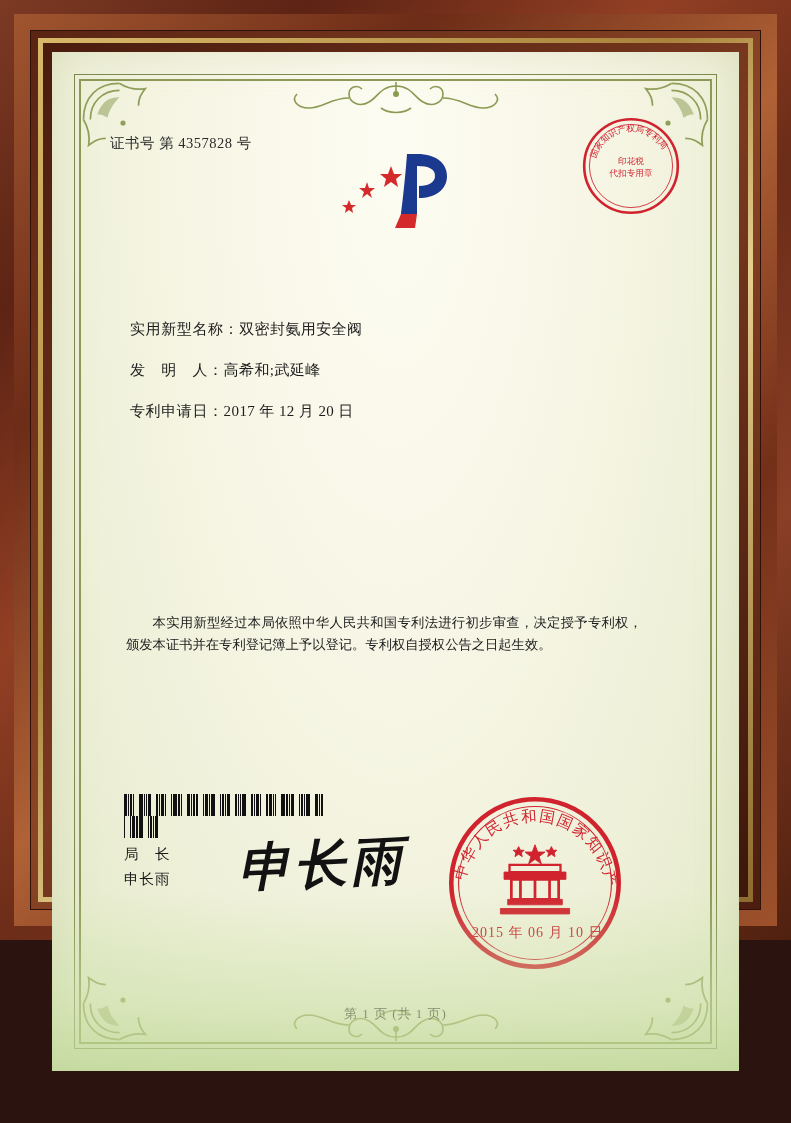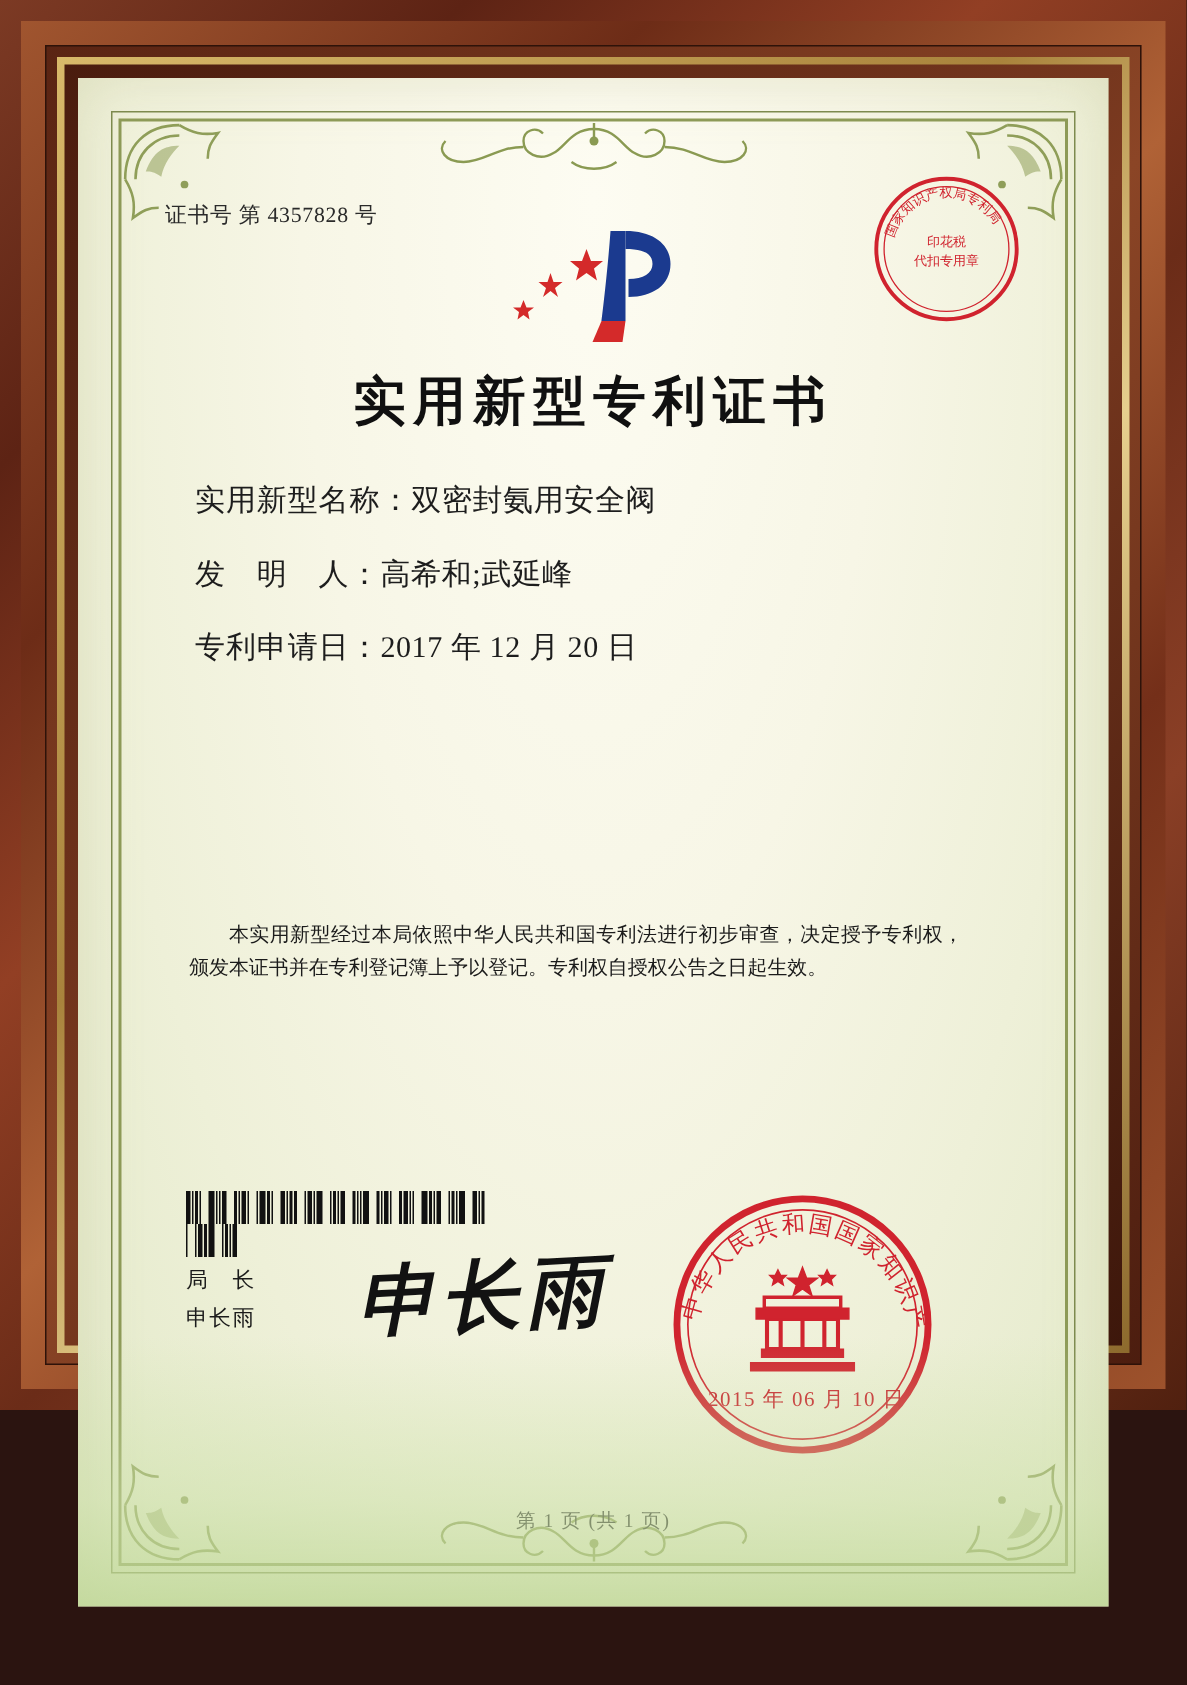--- a/index.html
+++ b/index.html
@@ -141,21 +141,21 @@
     font-family: "DejaVu Serif", serif;
   }
 
   .fields {
     position: absolute;
     left: 78px;
     top: 268px;
     width: 520px;
   }
   .field {
-    font-size: 20px;
+    font-size: 15px;
     color: #1d1d1d;
     margin-bottom: 22px;
     letter-spacing: .6px;
     white-space: nowrap;
     font-family: "Liberation Serif", serif;
   }
   .field .lbl { letter-spacing: .6px; }
   .field .val { letter-spacing: .4px; }
 
   .paras {
@@ -329,21 +329,20 @@
       <g>
         <path d="M86 6 L86 66 L70 66 C70 66 74 34 76 6 Z" fill="#1b3a8f"></path>
         <path d="M86 6 C106 6 116 16 116 28 C116 42 104 50 88 50 L88 38 C98 38 104 34 104 28 C104 21 98 18 86 18 Z" fill="#1b3a8f"></path>
         <path d="M70 66 L64 80 L84 80 L86 66 Z" fill="#d42a2a"></path>
         <path d="M60 18 L63 26 L71 26 L65 31 L67 39 L60 34 L53 39 L55 31 L49 26 L57 26 Z" fill="#d42a2a"></path>
         <path d="M36 34 L38 40 L44 40 L39 44 L41 50 L36 46 L31 50 L33 44 L28 40 L34 40 Z" fill="#d42a2a"></path>
         <path d="M18 52 L20 57 L25 57 L21 60 L22 65 L18 62 L14 65 L15 60 L11 57 L16 57 Z" fill="#d42a2a"></path>
       </g>
     </svg>
 
-    <div class="title">实用新型专利证书</div>
 
     <div class="fields">
       <div class="field">
         <span class="lbl">实用新型名称：</span><span class="val">双密封氨用安全阀</span>
       </div>
       <div class="field">
         <span class="lbl">发　明　人：</span><span class="val">高希和;武延峰</span>
       </div>
       <div class="field">
         <span class="lbl">专利申请日：</span><span class="val">2017 年 12 月 20 日</span>

